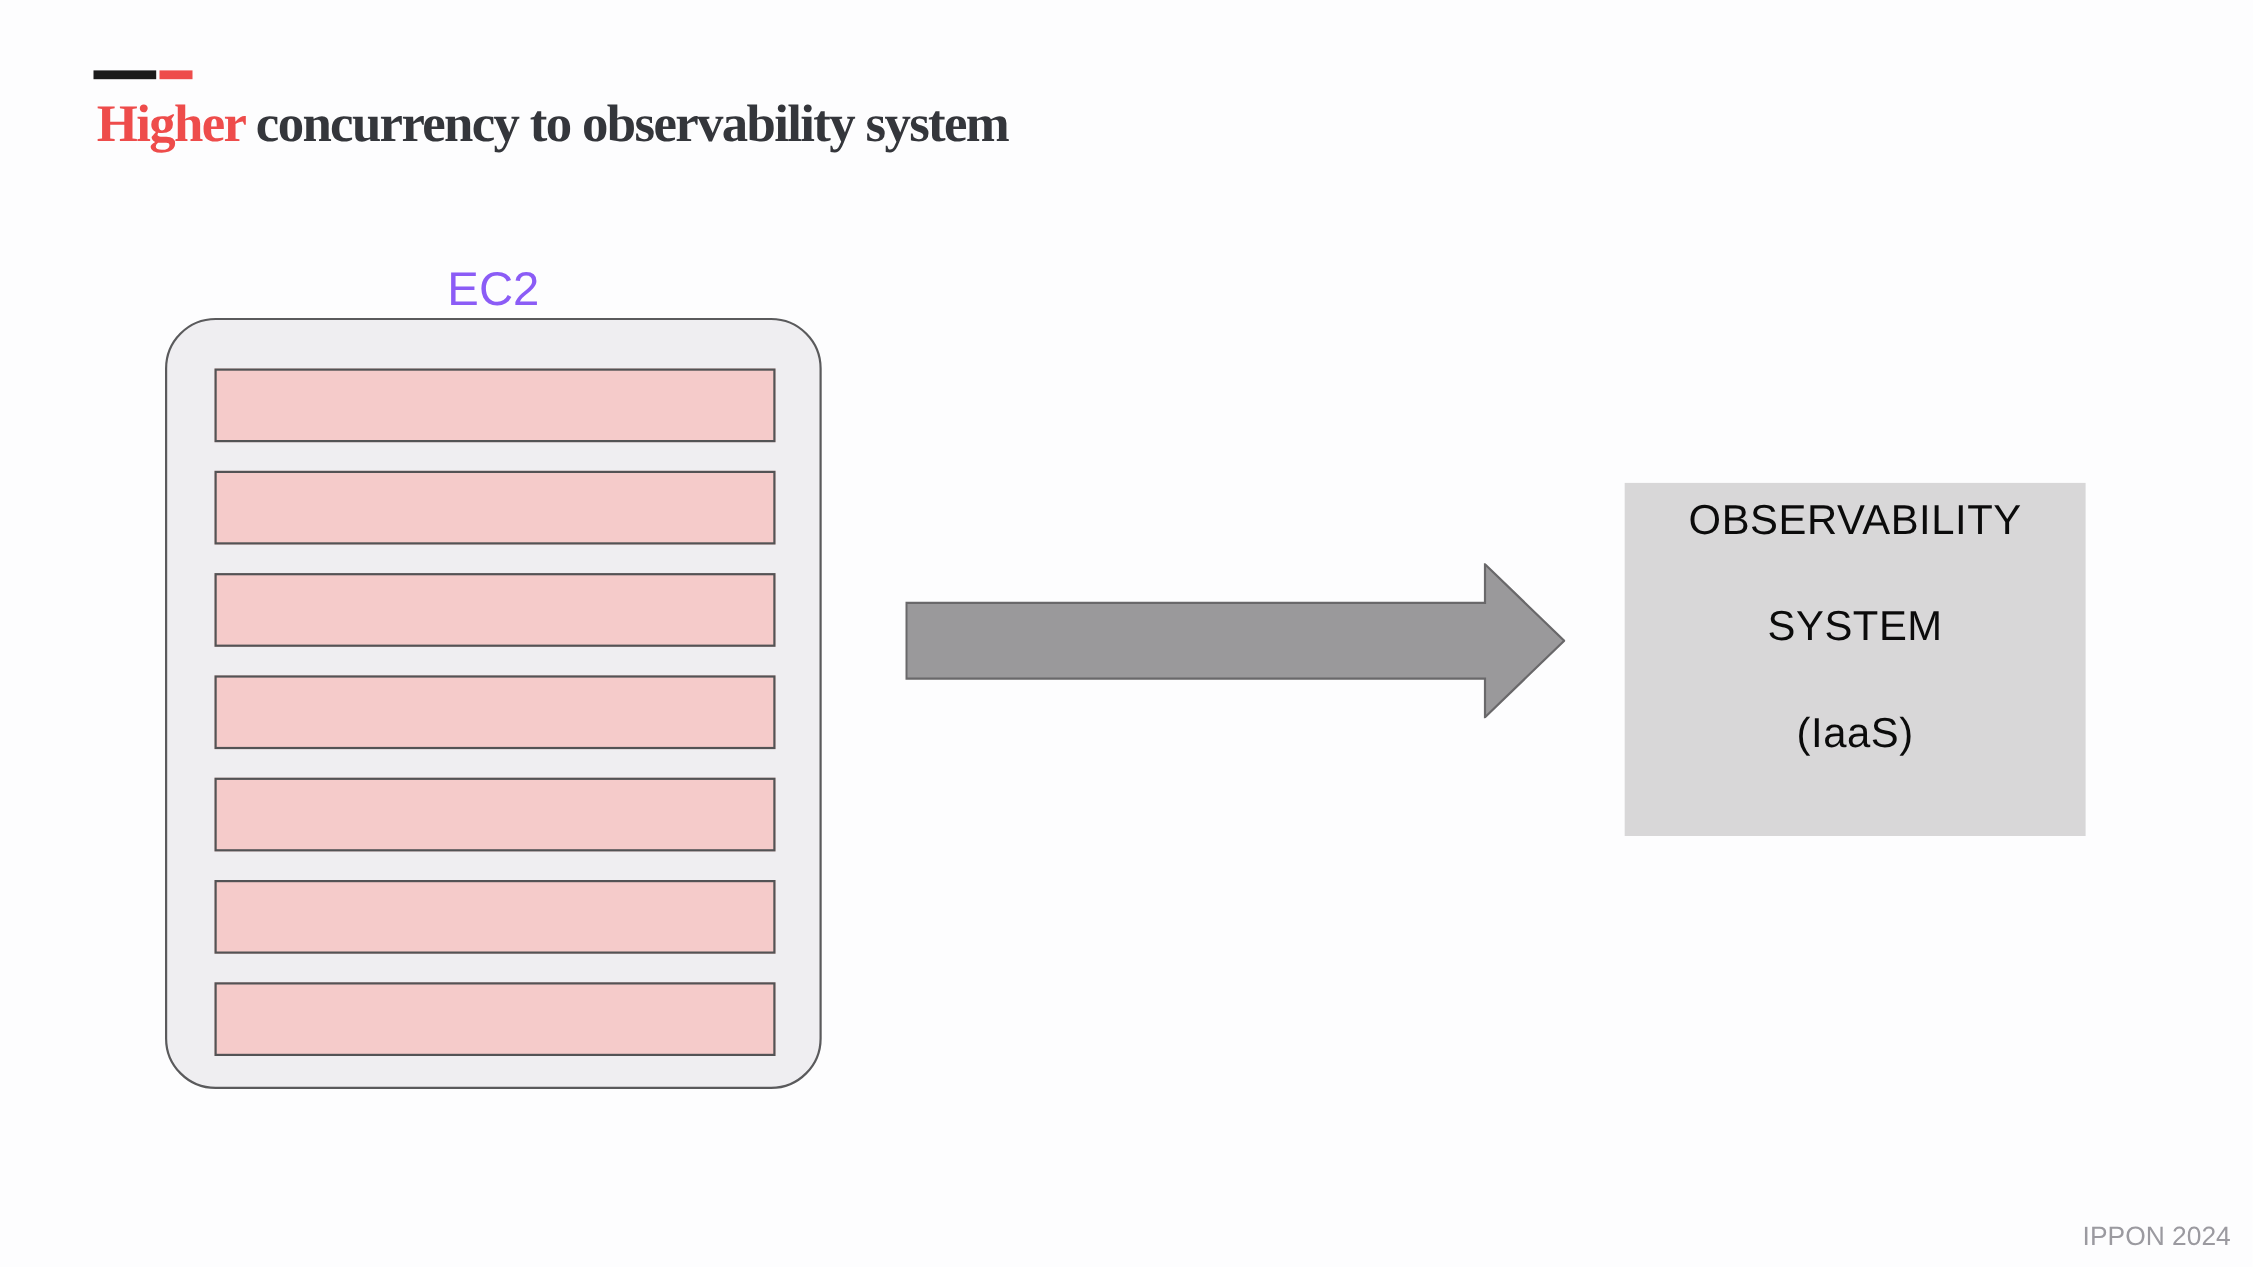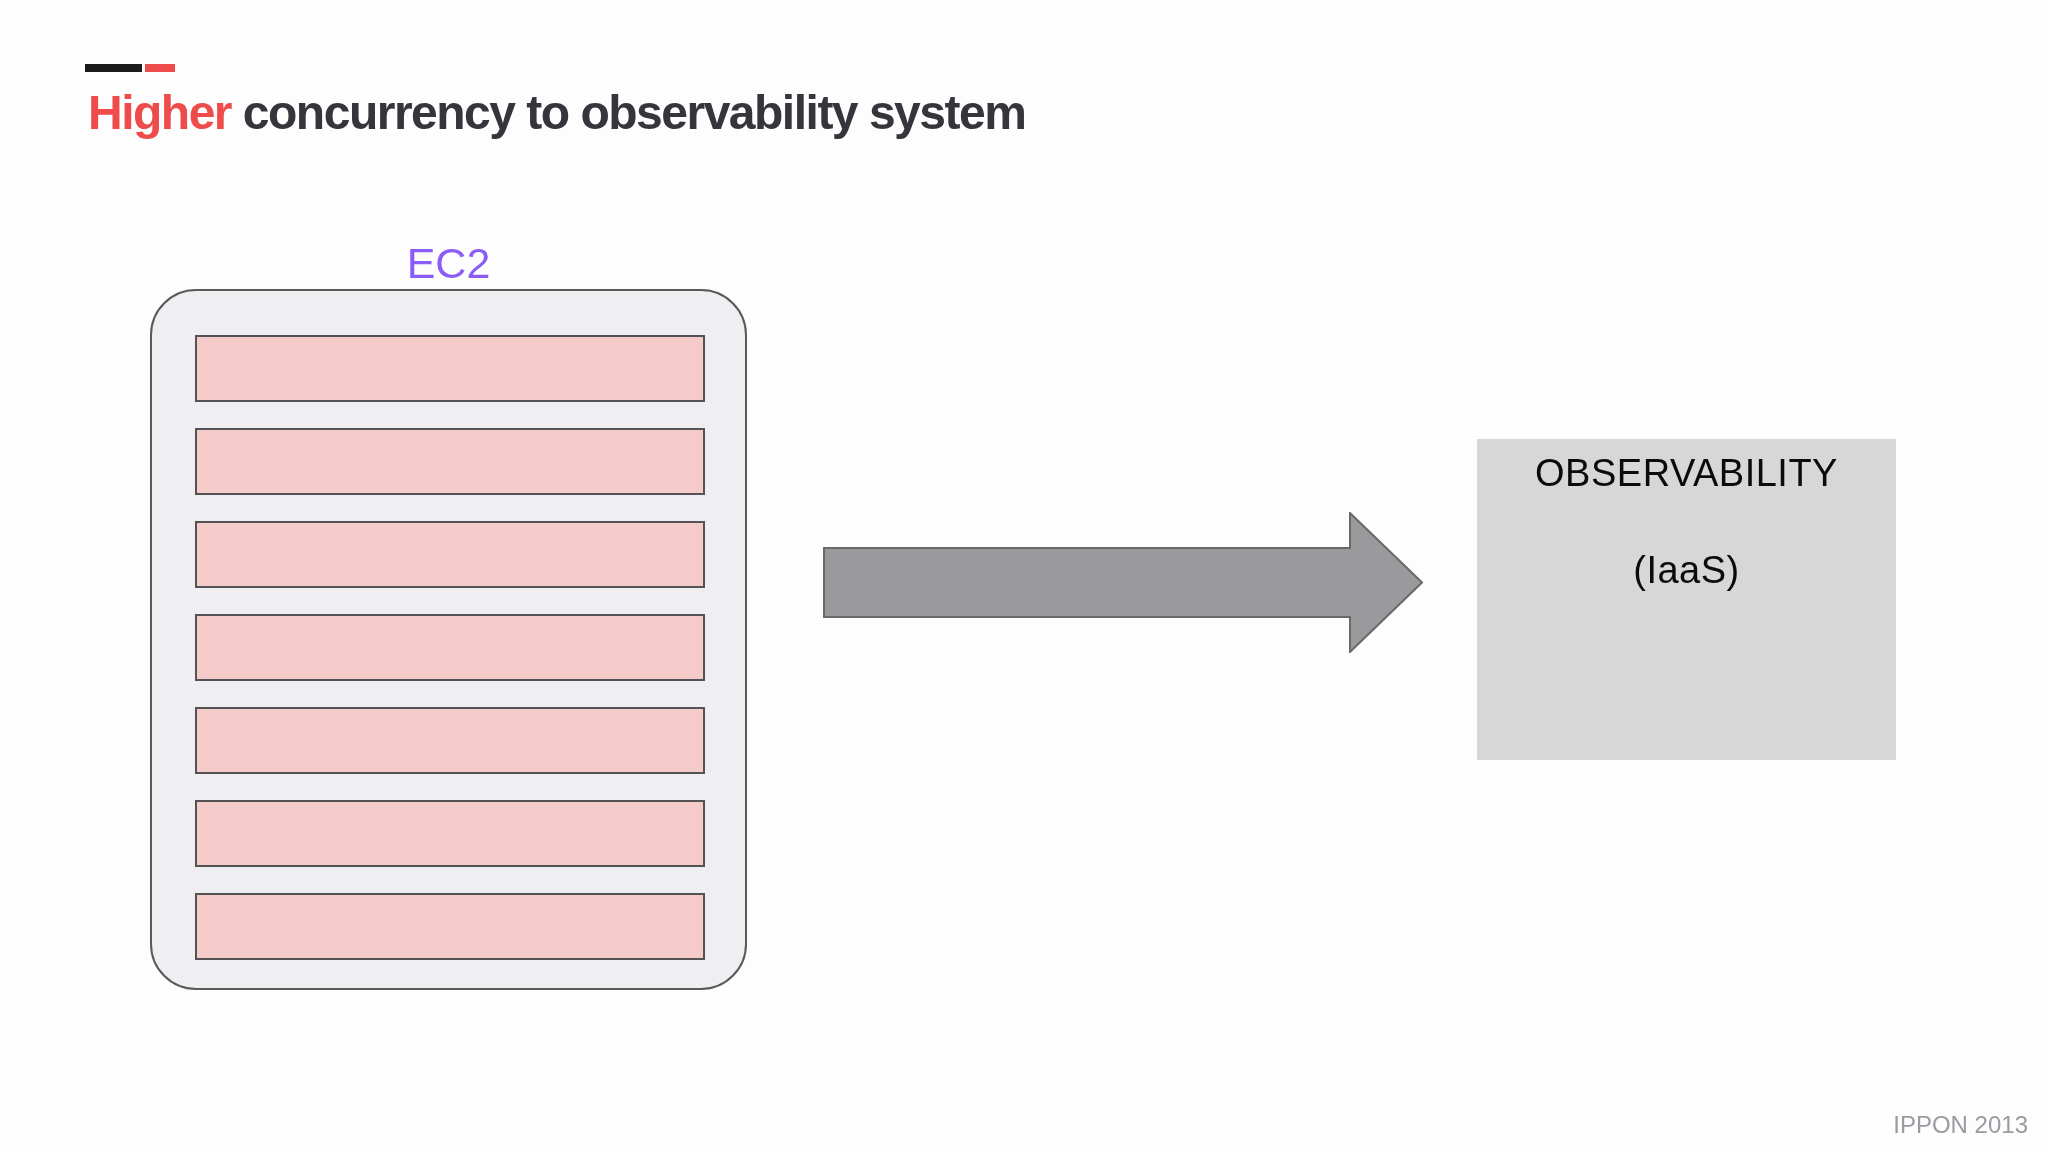--- a/index.html
+++ b/index.html
@@ -32,21 +32,21 @@
     width: 30px;
     background: var(--accent-red, #ee4c4b);
   }
 
   
   .slide-title {
     position: absolute;
     left: 88px;
     top: 84px;
     margin: 0;
-    font-family: Liberation Sans, sans-serif;
+    font-family: Liberation Serif, serif;
     font-weight: 700;
     font-size: 48px;
     line-height: 58px;
     letter-spacing: -1.5px;
     color: var(--title-dark, #34363b);
     white-space: nowrap;
   }
   .slide-title .highlight {
     color: var(--accent-red, #ee4c4b);
   }
@@ -155,18 +155,19 @@
       <div class="instance-bar"></div>
       <div class="instance-bar"></div>
     </div>
 
   <svg class="flow-arrow" viewBox="0 0 600 141" xmlns="http://www.w3.org/2000/svg">
     <polygon points="1,36 527,36 527,1 599,70.5 527,140 527,105 1,105"></polygon>
   </svg>
 
   <div class="target-box">
     <div class="target-line">OBSERVABILITY</div>
+    <div class="target-line">SYSTEM</div>
     <div class="target-line">(IaaS)</div>
   </div>
 
-  <div class="footer-credit">IPPON 2013</div>
+  <div class="footer-credit">IPPON 2024</div>
 
 </div>
 
 </body></html>

